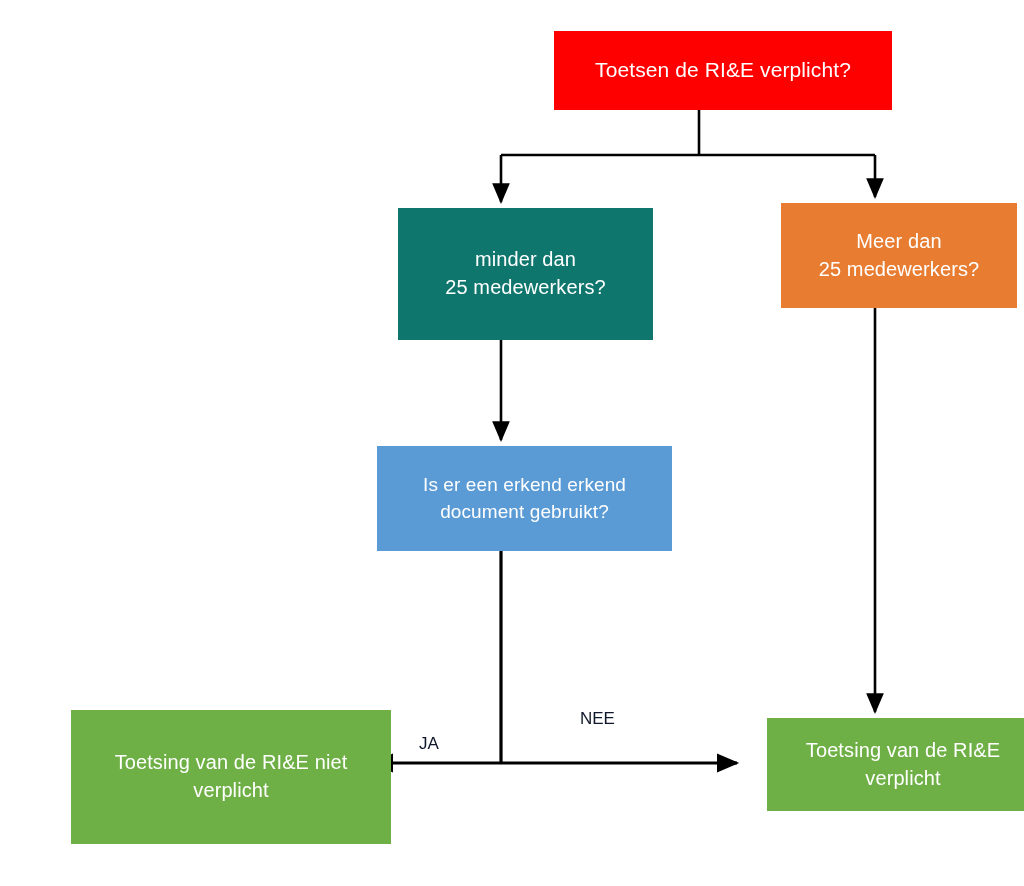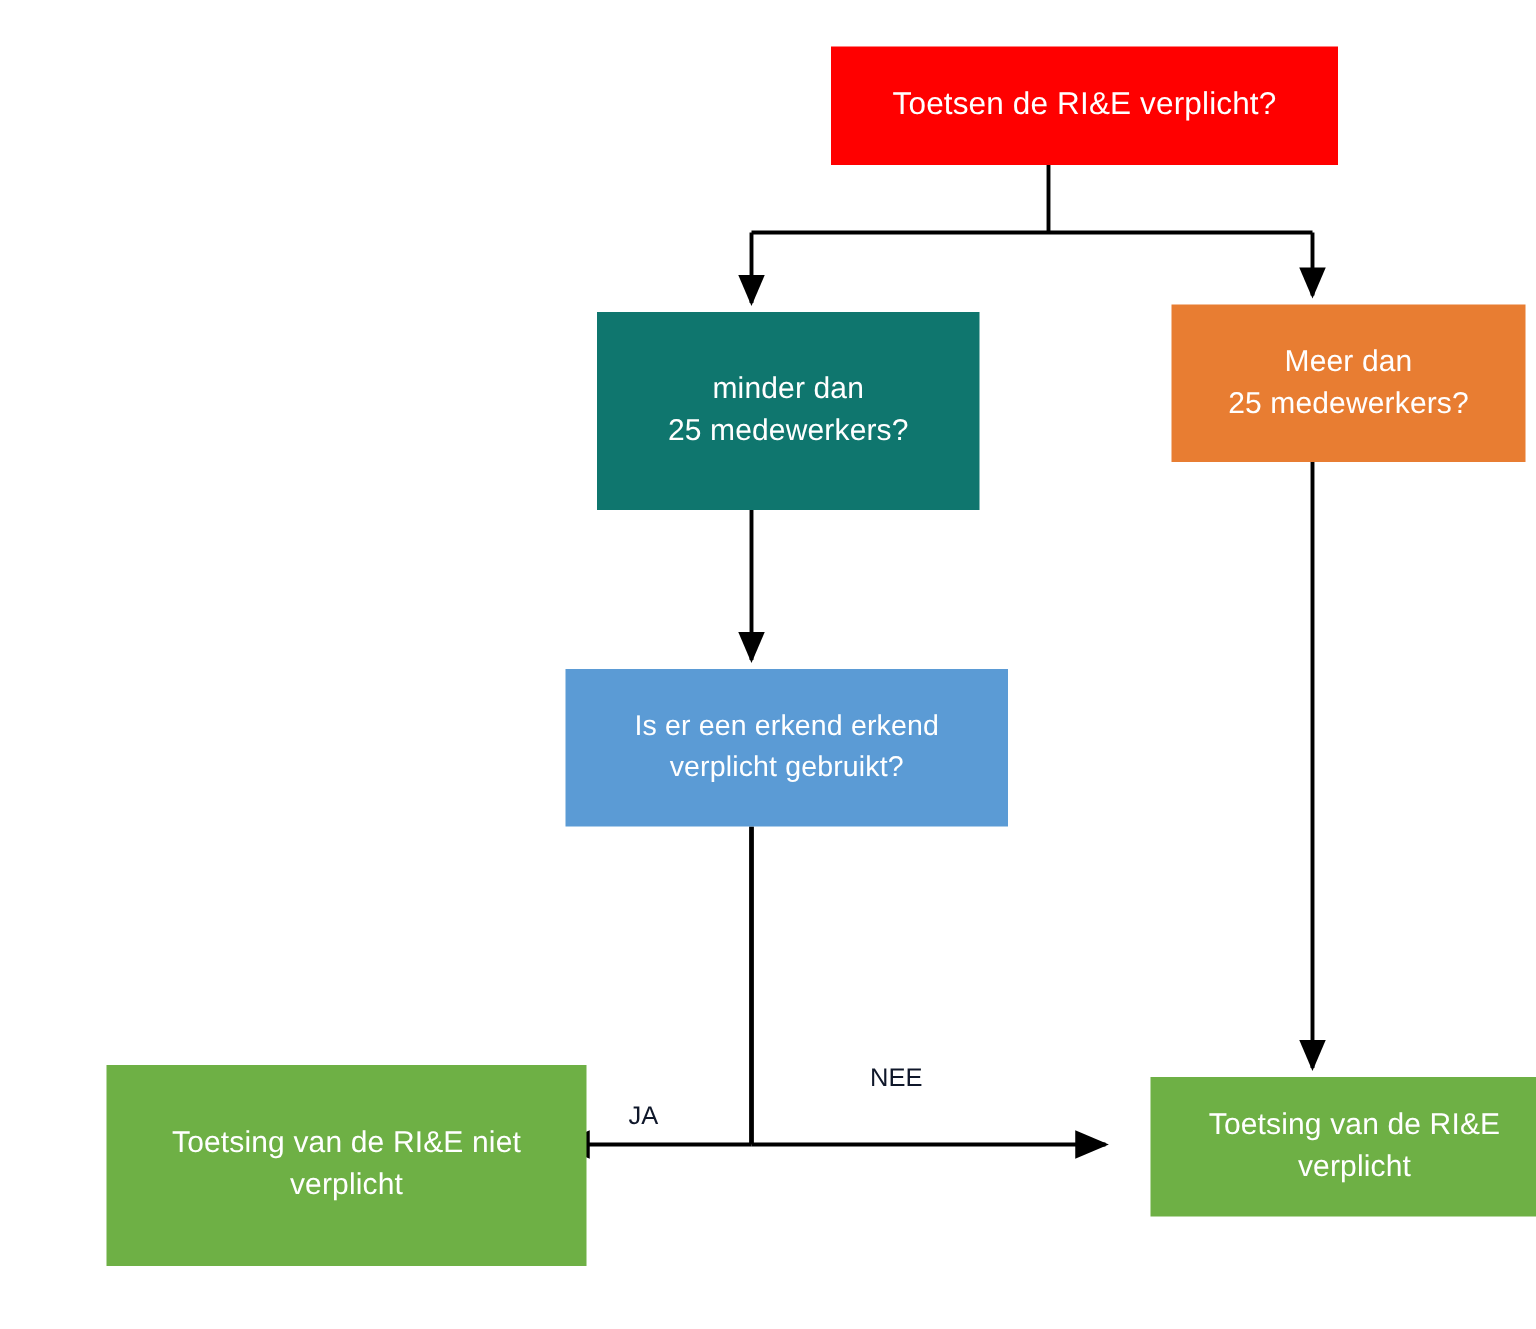--- a/index.html
+++ b/index.html
@@ -157,21 +157,21 @@
   <div class="node" id="node-more">
     <span class="txt">
       <span class="line1">Meer dan</span>
       <span class="line2">25 medewerkers?</span>
     </span>
   </div>
 
   <div class="node" id="node-branch-doc">
     <span class="txt">
       <span class="line1"><span>Is er een </span><span class="underlined">erkend</span><span> erkend</span></span>
-      <span class="line2">verplicht gebruikt?</span>
+      <span class="line2">document gebruikt?</span>
     </span>
   </div>
 
   <div class="node" id="node-not-required">
     <span class="txt">
       <span class="line1">Toetsing van de RI&amp;E niet</span>
       <span class="line2">verplicht</span>
     </span>
   </div>
 

